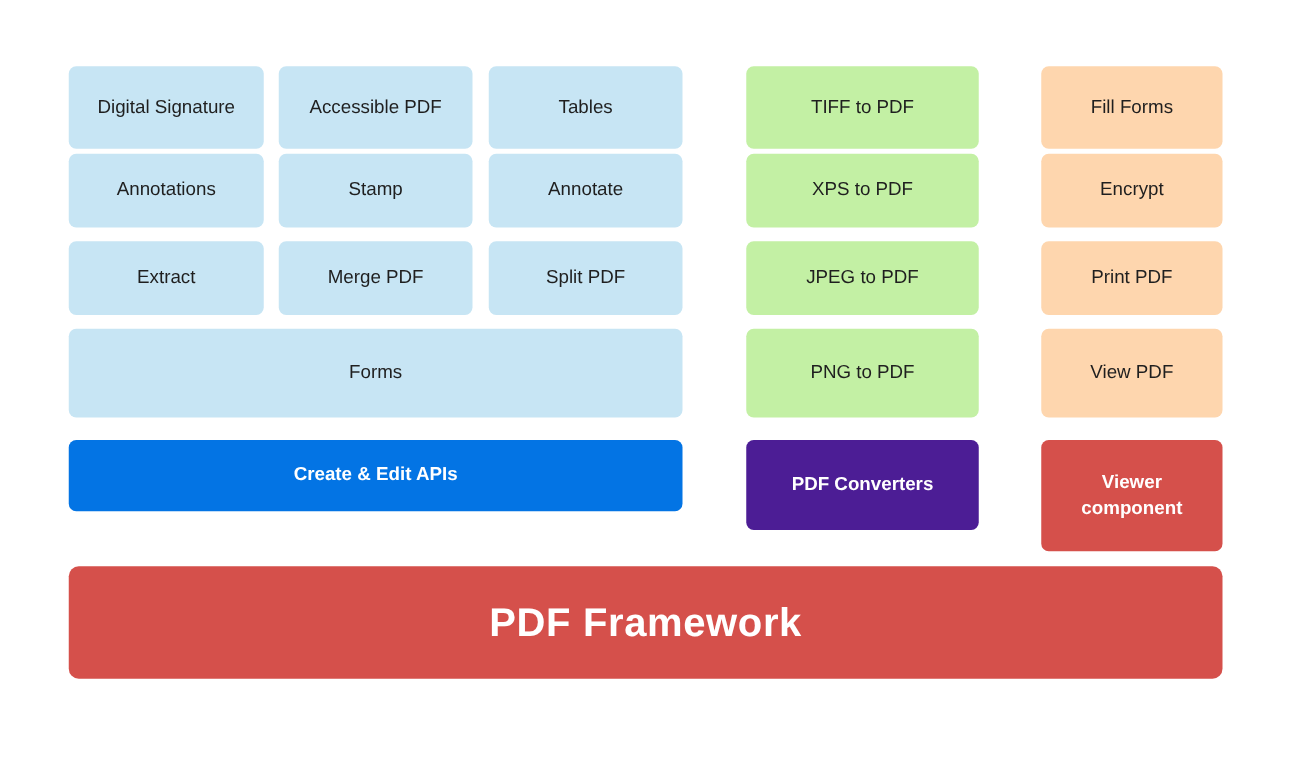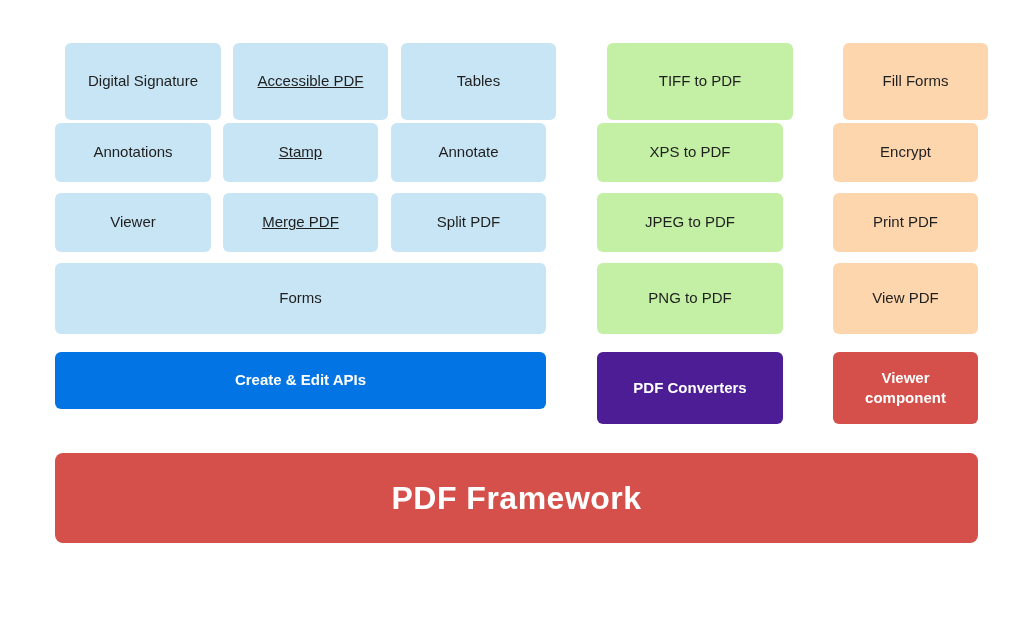--- a/index.html
+++ b/index.html
@@ -58,56 +58,56 @@
     display: flex;
     align-items: center;
     justify-content: center;
     color: #ffffff;
     font-size: 32px;
     font-weight: bold;
     letter-spacing: 0.5px;
   }
   
   .c1 { left: 55px;  width: 156px; }
-  .c2 { left: 223px; width: 155px; text-decoration: underline; }
+  .c2 { left: 223px; width: 155px; }
   .c3 { left: 391px; width: 155px; }
-  .r1 { top: 43px;  height: 77px; margin-left: 10px; }
+  .r1 { top: 53px;  height: 66px; }
   .r2 { top: 123px; height: 59px; }
   .r3 { top: 193px; height: 59px; }
   .r4 { top: 263px; height: 71px; }
   .span-left { left: 55px; width: 491px; }
   
   .conv-col   { left: 597px; width: 186px; }
   .viewer-col { left: 833px; width: 145px; }
 </style>
 </head>
 <body>
 
 <div class="canvas">
 
   <div class="cell blue-light c1 r1">Digital Signature</div>
   <div class="cell blue-light c2 r1">Accessible PDF</div>
   <div class="cell blue-light c3 r1">Tables</div>
   <div class="cell blue-light c1 r2">Annotations</div>
   <div class="cell blue-light c2 r2">Stamp</div>
   <div class="cell blue-light c3 r2">Annotate</div>
-  <div class="cell blue-light c1 r3">Viewer</div>
+  <div class="cell blue-light c1 r3">Extract</div>
   <div class="cell blue-light c2 r3">Merge PDF</div>
   <div class="cell blue-light c3 r3">Split PDF</div>
   <div class="cell blue-light span-left r4">Forms</div>
 
   <div class="cell green-light conv-col r1">TIFF to PDF</div>
   <div class="cell green-light conv-col r2">XPS to PDF</div>
   <div class="cell green-light conv-col r3">JPEG to PDF</div>
   <div class="cell orange-light viewer-col r1">Fill Forms</div>
 
   <div class="cell green-light conv-col r4">PNG to PDF</div>
   <div class="cell orange-light viewer-col r2">Encrypt</div>
   <div class="cell orange-light viewer-col r3">Print PDF</div>
   <div class="cell orange-light viewer-col r4">View PDF</div>
 
   <div class="api-btn blue" style="left:55px;  top:352px; width:491px; height:57px;">Create &amp; Edit APIs</div>
   <div class="api-btn green" style="left:597px; top:352px; width:186px; height:72px;">PDF Converters</div>
-  <div class="api-btn red" style="left:833px; top:352px; width:145px; height:72px;">Viewer component</div>
+  <div class="api-btn red" style="left:833px; top:352px; width:145px; height:89px;">Viewer component</div>
 
   <div class="framework">PDF Framework</div>
 
 </div>
 
 </body></html>

